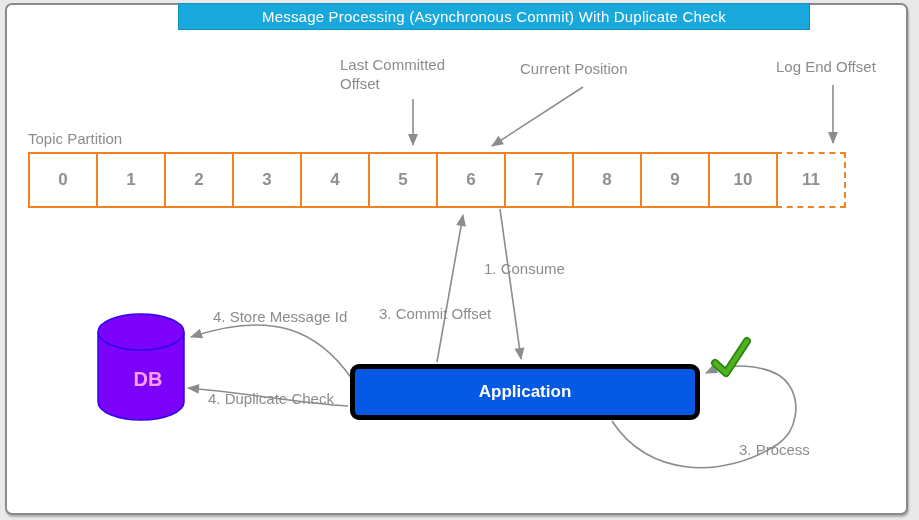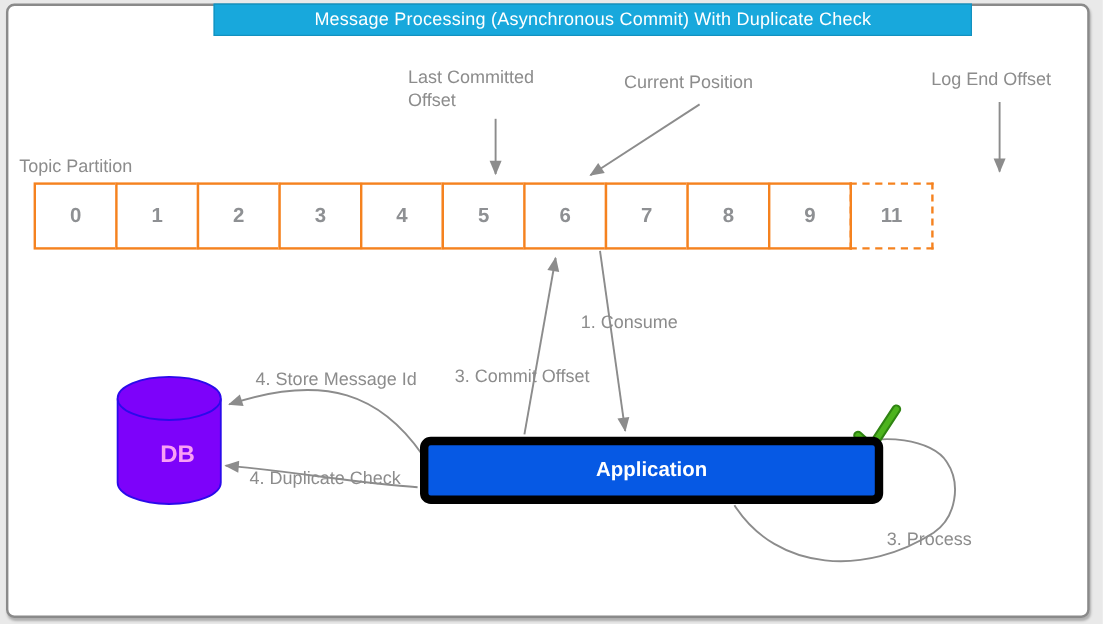--- a/index.html
+++ b/index.html
@@ -60,23 +60,23 @@
     color: #8e9093;
     font-size: 17px;
     font-weight: bold;
     background: #ffffff;
   }
   .cell + .cell { margin-left: -2px; }
   .cell.dashed { border-style: dashed; background: transparent; }
   .node-app {
     position: absolute;
     left: 350px; top: 364px;
-    width: 386px; height: 56px;
+    width: 350px; height: 56px;
     background: #0659e4;
-    border: 7px solid #000000;
+    border: 5px solid #000000;
     border-radius: 9px;
     display: flex;
     align-items: center;
     justify-content: center;
     color: #ffffff;
     font-size: 17px;
     font-weight: bold;
   }
   .db-label {
     position: absolute;
@@ -117,37 +117,38 @@
     <path d="M98 332 L98 402 A43 18 0 0 0 184 402 L184 332" fill="#7d02fa" stroke="#2b0aeb" stroke-width="1.5"></path>
     <ellipse cx="141" cy="332" rx="43" ry="18" fill="#7d02fa" stroke="#2b0aeb" stroke-width="1.5"></ellipse>
   </g>
 
   <g fill="none" stroke-linecap="round" stroke-linejoin="round">
     <path d="M715,363 L726,373 L747,341" stroke="#2f8412" stroke-width="8"></path>
     <path d="M715,363 L726,373 L747,341" stroke="#4db31e" stroke-width="4.5"></path>
   </g>
 </svg>
 
-<div class="gray-label" style="left:16px; top:130px;">Topic Partition</div>
+<div class="gray-label" style="left:28px; top:130px;">Topic Partition</div>
 
 <div class="gray-label center2" style="left:340px; top:56px; width:142px;">Last Committed Offset</div>
 <div class="gray-label" style="left:520px; top:60px;">Current Position</div>
 <div class="gray-label" style="left:776px; top:58px;">Log End Offset</div>
 
 <div class="partition-row">
   <div class="cell">0</div>
   <div class="cell">1</div>
   <div class="cell">2</div>
   <div class="cell">3</div>
   <div class="cell">4</div>
   <div class="cell">5</div>
   <div class="cell">6</div>
   <div class="cell">7</div>
   <div class="cell">8</div>
   <div class="cell">9</div>
+  <div class="cell">10</div>
   <div class="cell dashed">11</div>
 </div>
 
 <div class="gray-label" style="left:484px; top:260px;">1. Consume</div>
 <div class="gray-label" style="left:379px; top:305px;">3. Commit Offset</div>
 <div class="gray-label" style="left:213px; top:308px;">4. Store Message Id</div>
 <div class="gray-label" style="left:208px; top:390px;">4. Duplicate Check</div>
 <div class="gray-label" style="left:739px; top:441px;">3. Process</div>
 
 <div class="db-label">DB</div>

